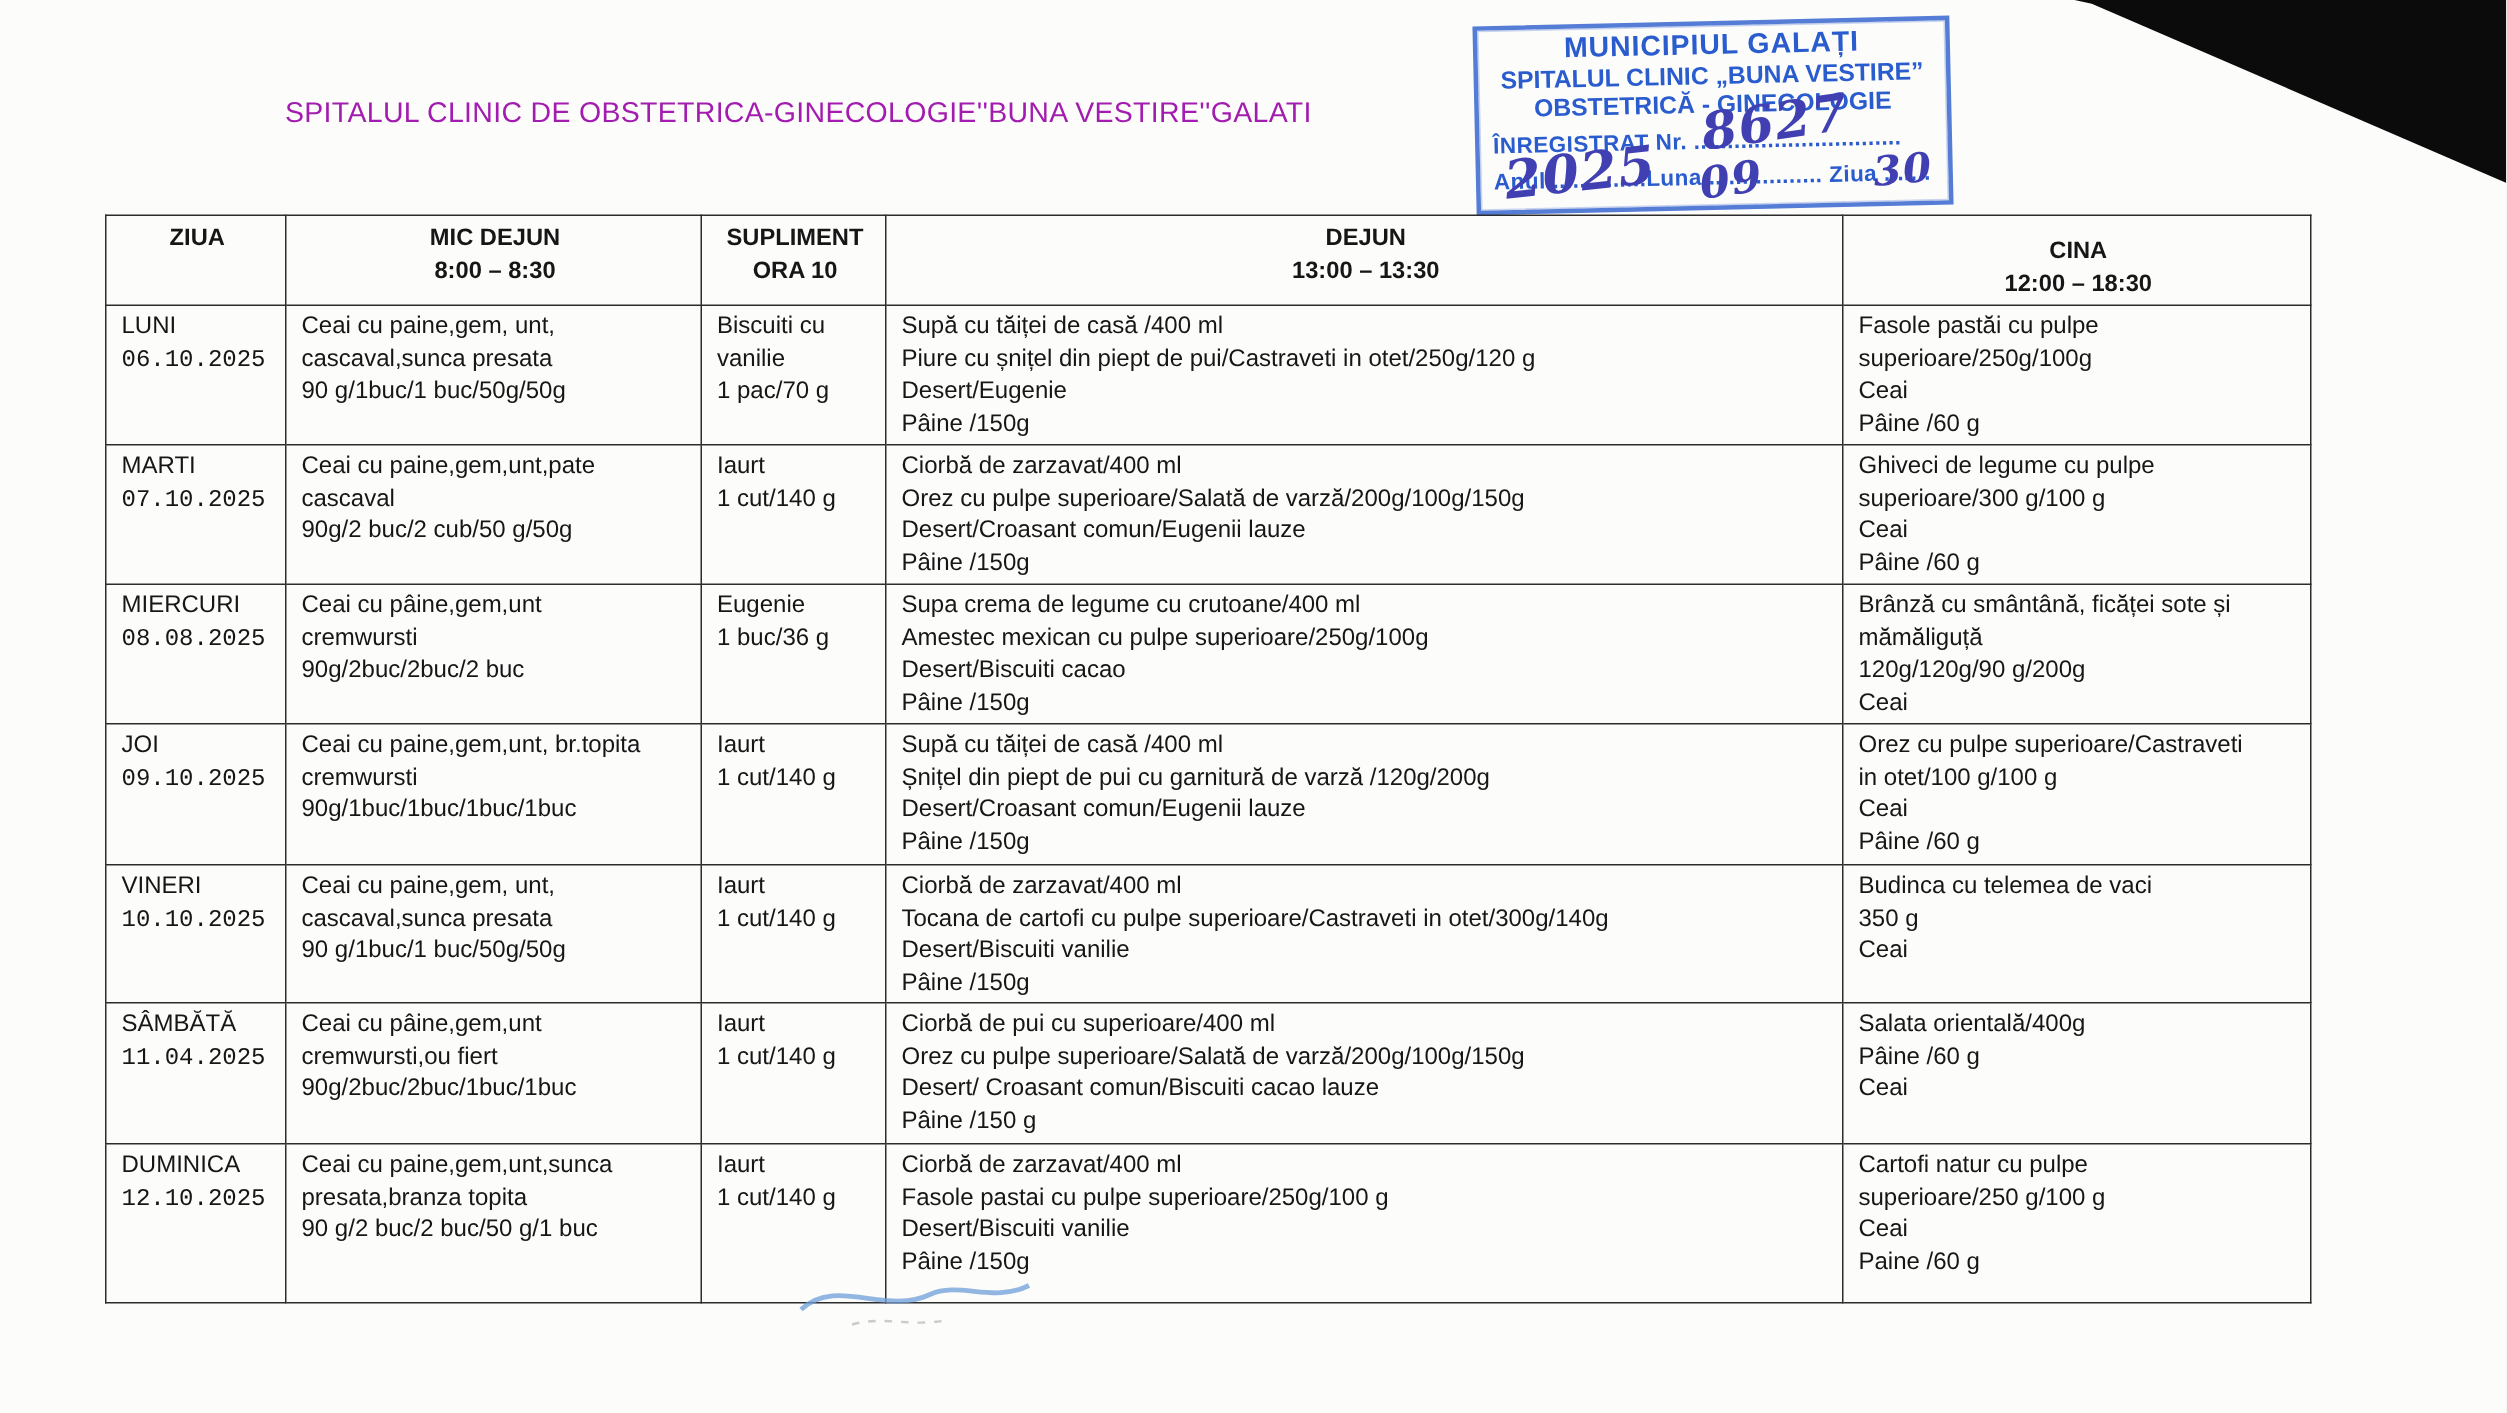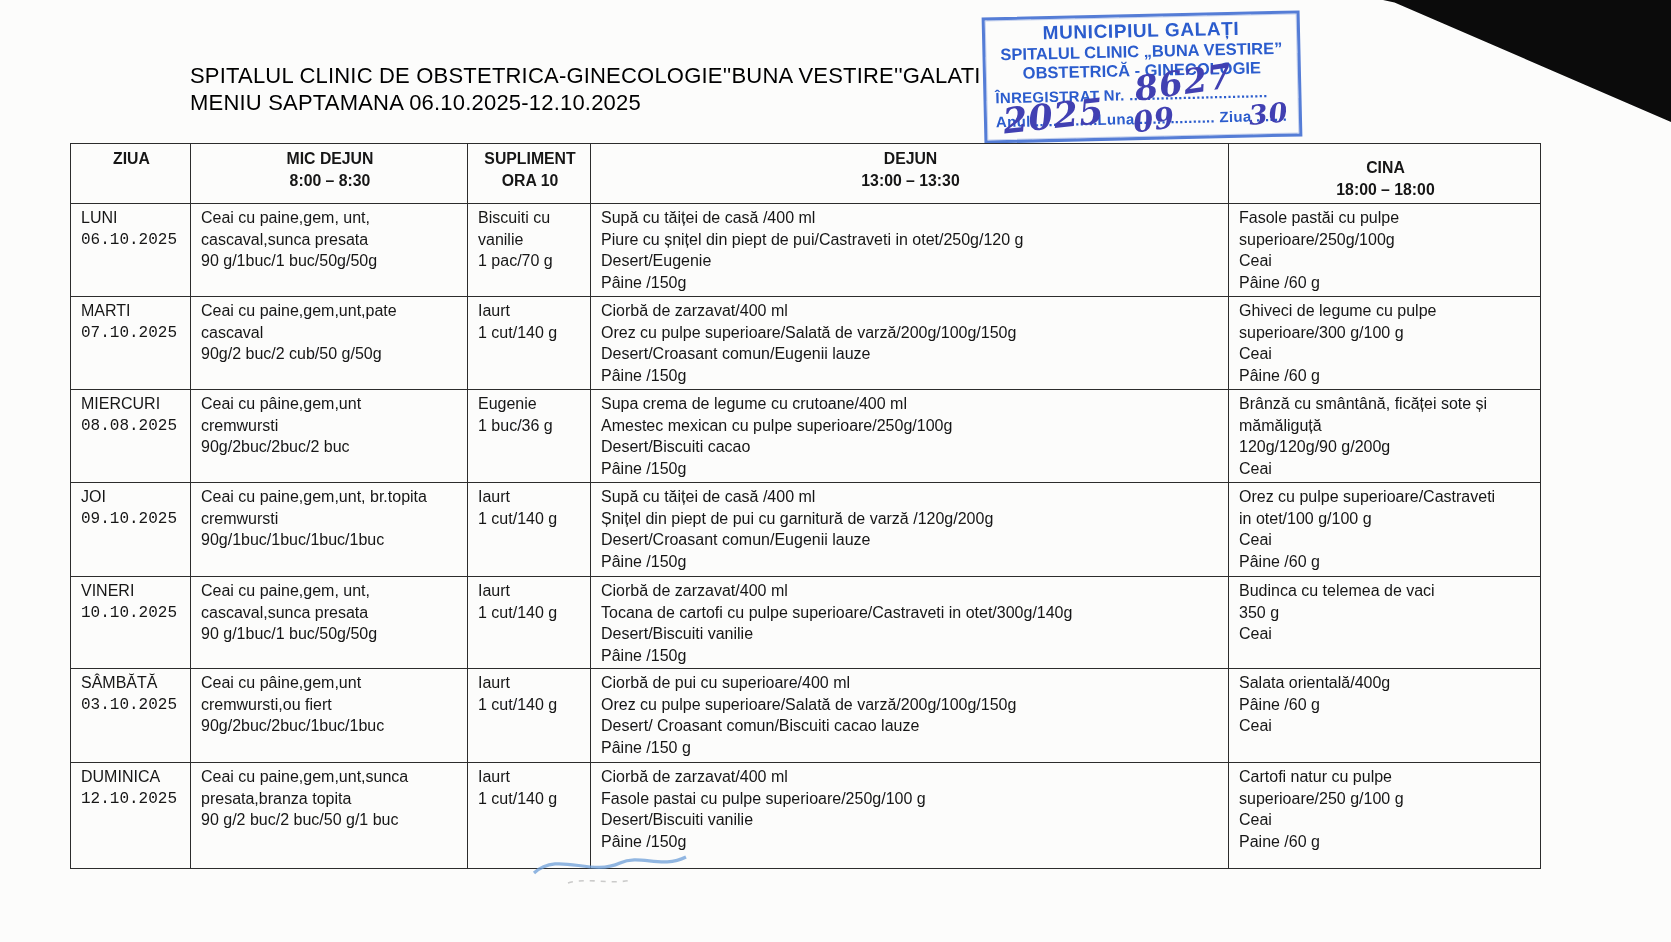--- a/index.html
+++ b/index.html
@@ -13,21 +13,21 @@
     background:#fcfcfb; overflow:hidden; color:#1b1b1b;
   }
   
   .scan-corner {
     position:absolute; top:0; right:0; width:288px; height:122px;
     background:#0b0b0b;
     clip-path:polygon(0 0,100% 0,100% 100%,4% 2%);
   }
   .doc-title {
     position:absolute; left:190px; top:62px;
-    font-size:22px; line-height:27px; color:#000000;
+    font-size:19px; line-height:27px; color:#a21caf;
     letter-spacing:0.2px;
   }
   
   .stamp {
     position:absolute; left:983px; top:14px; width:318px; height:126px;
     border:3.5px solid rgba(43,92,205,0.8);
     box-shadow:inset 0 0 0 1px rgba(43,92,205,0.25);
     transform:rotate(-1.3deg);
     color:#2b5ccd; padding:3px 9px 4px;
     background:rgba(255,255,255,0.2);
@@ -68,21 +68,20 @@
 </style>
 </head>
 <body>
 
 <div id="page">
 
   <div class="scan-corner"></div>
 
   <div class="doc-title">
     <div>SPITALUL CLINIC DE OBSTETRICA-GINECOLOGIE''BUNA VESTIRE''GALATI</div>
-    <div>MENIU SAPTAMANA  06.10.2025-12.10.2025</div>
   </div>
 
   <div class="stamp">
     <div class="s-title">MUNICIPIUL GALAȚI</div>
     <div class="s-sub">SPITALUL CLINIC  „BUNA VESTIRE”</div>
     <div class="s-dept">OBSTETRICĂ - GINECOLOGIE</div>
     <div class="s-reg"><span>ÎNREGISTRAT Nr.</span> <span>...............................</span></div>
     <div class="s-date"><span>Anul</span> <span>..............</span><span>Luna</span> <span>.................</span> <span>Ziua</span> <span>.......</span></div>
     <span class="hw hw-number">8627</span>
     <span class="hw hw-year">2025</span>
@@ -111,21 +110,21 @@
       <th>
             <div>SUPLIMENT</div>
             <div>ORA 10</div>
           </th>
       <th>
             <div>DEJUN</div>
             <div>13:00 – 13:30</div>
           </th>
       <th class="th-cina">
             <div>CINA</div>
-            <div>18:00 – 18:00</div>
+            <div>12:00 – 18:30</div>
           </th>
     </tr>
 
     <tr class="r0">
       <td>
             <div>LUNI</div>
             <div class="date-line">06.10.2025</div>
           </td>
       <td class="cell">Ceai cu paine,gem, unt,
 cascaval,sunca presata
@@ -218,21 +217,21 @@
 Desert/Biscuiti vanilie
 Pâine /150g</td>
       <td class="cell">Budinca cu telemea de vaci
 350 g
 Ceai</td>
     </tr>
 
     <tr class="r5">
       <td>
             <div>SÂMBĂTĂ</div>
-            <div class="date-line">03.10.2025</div>
+            <div class="date-line">11.04.2025</div>
           </td>
       <td class="cell">Ceai cu pâine,gem,unt
 cremwursti,ou fiert
 90g/2buc/2buc/1buc/1buc</td>
       <td class="cell">Iaurt
 1 cut/140 g</td>
       <td class="cell">Ciorbă de pui cu superioare/400 ml
 Orez cu pulpe superioare/Salată de varză/200g/100g/150g
 Desert/ Croasant comun/Biscuiti cacao lauze
 Pâine /150 g</td>

